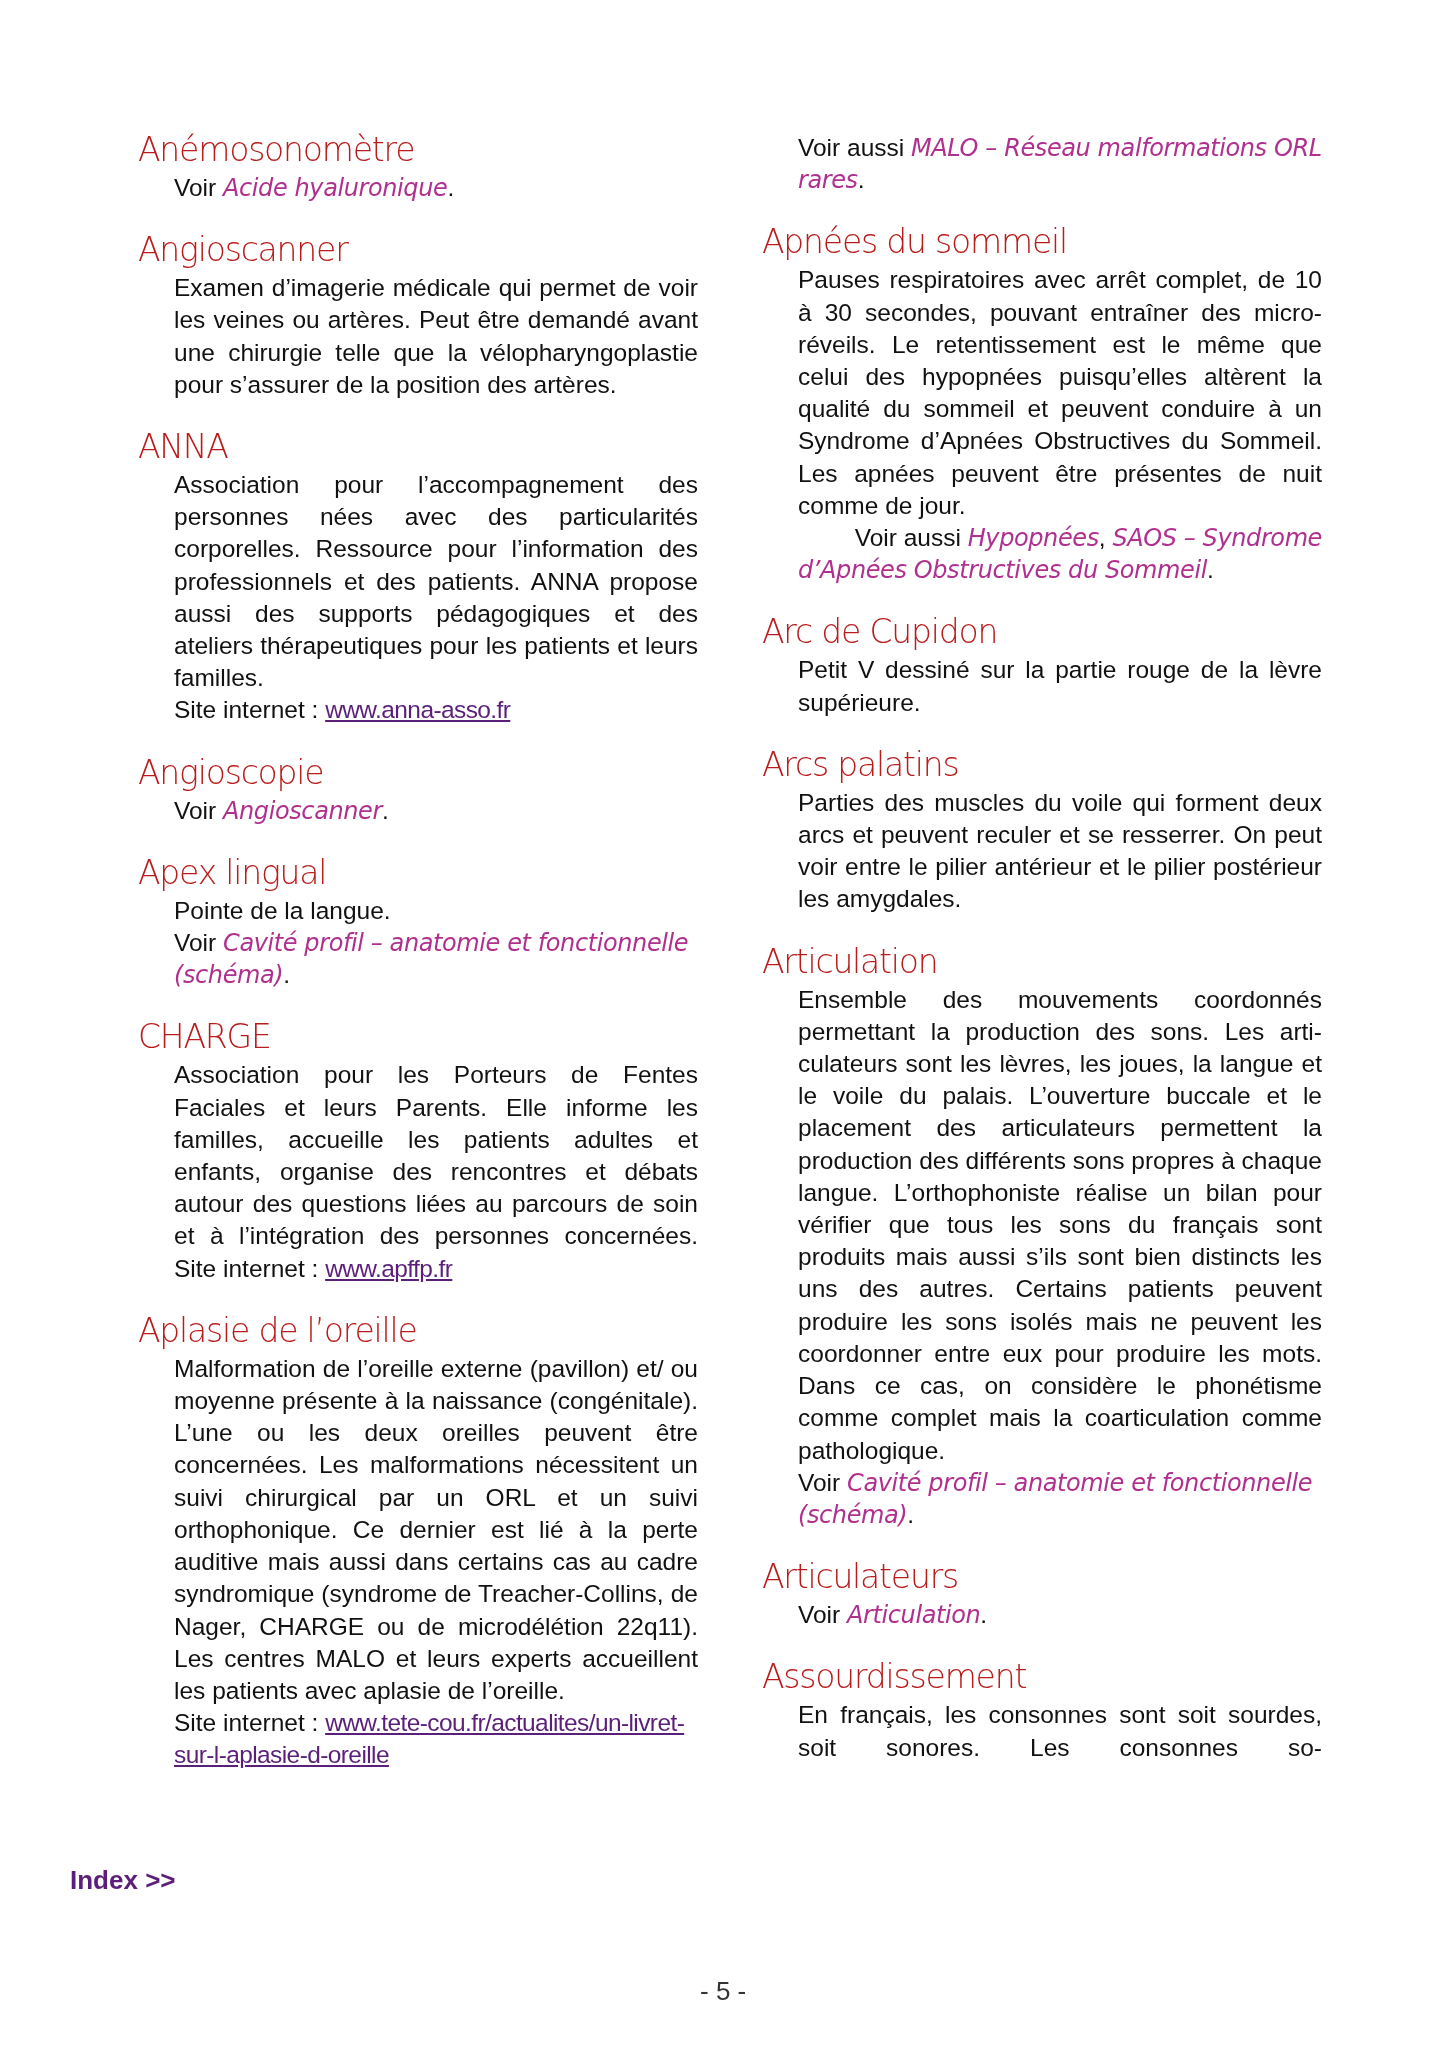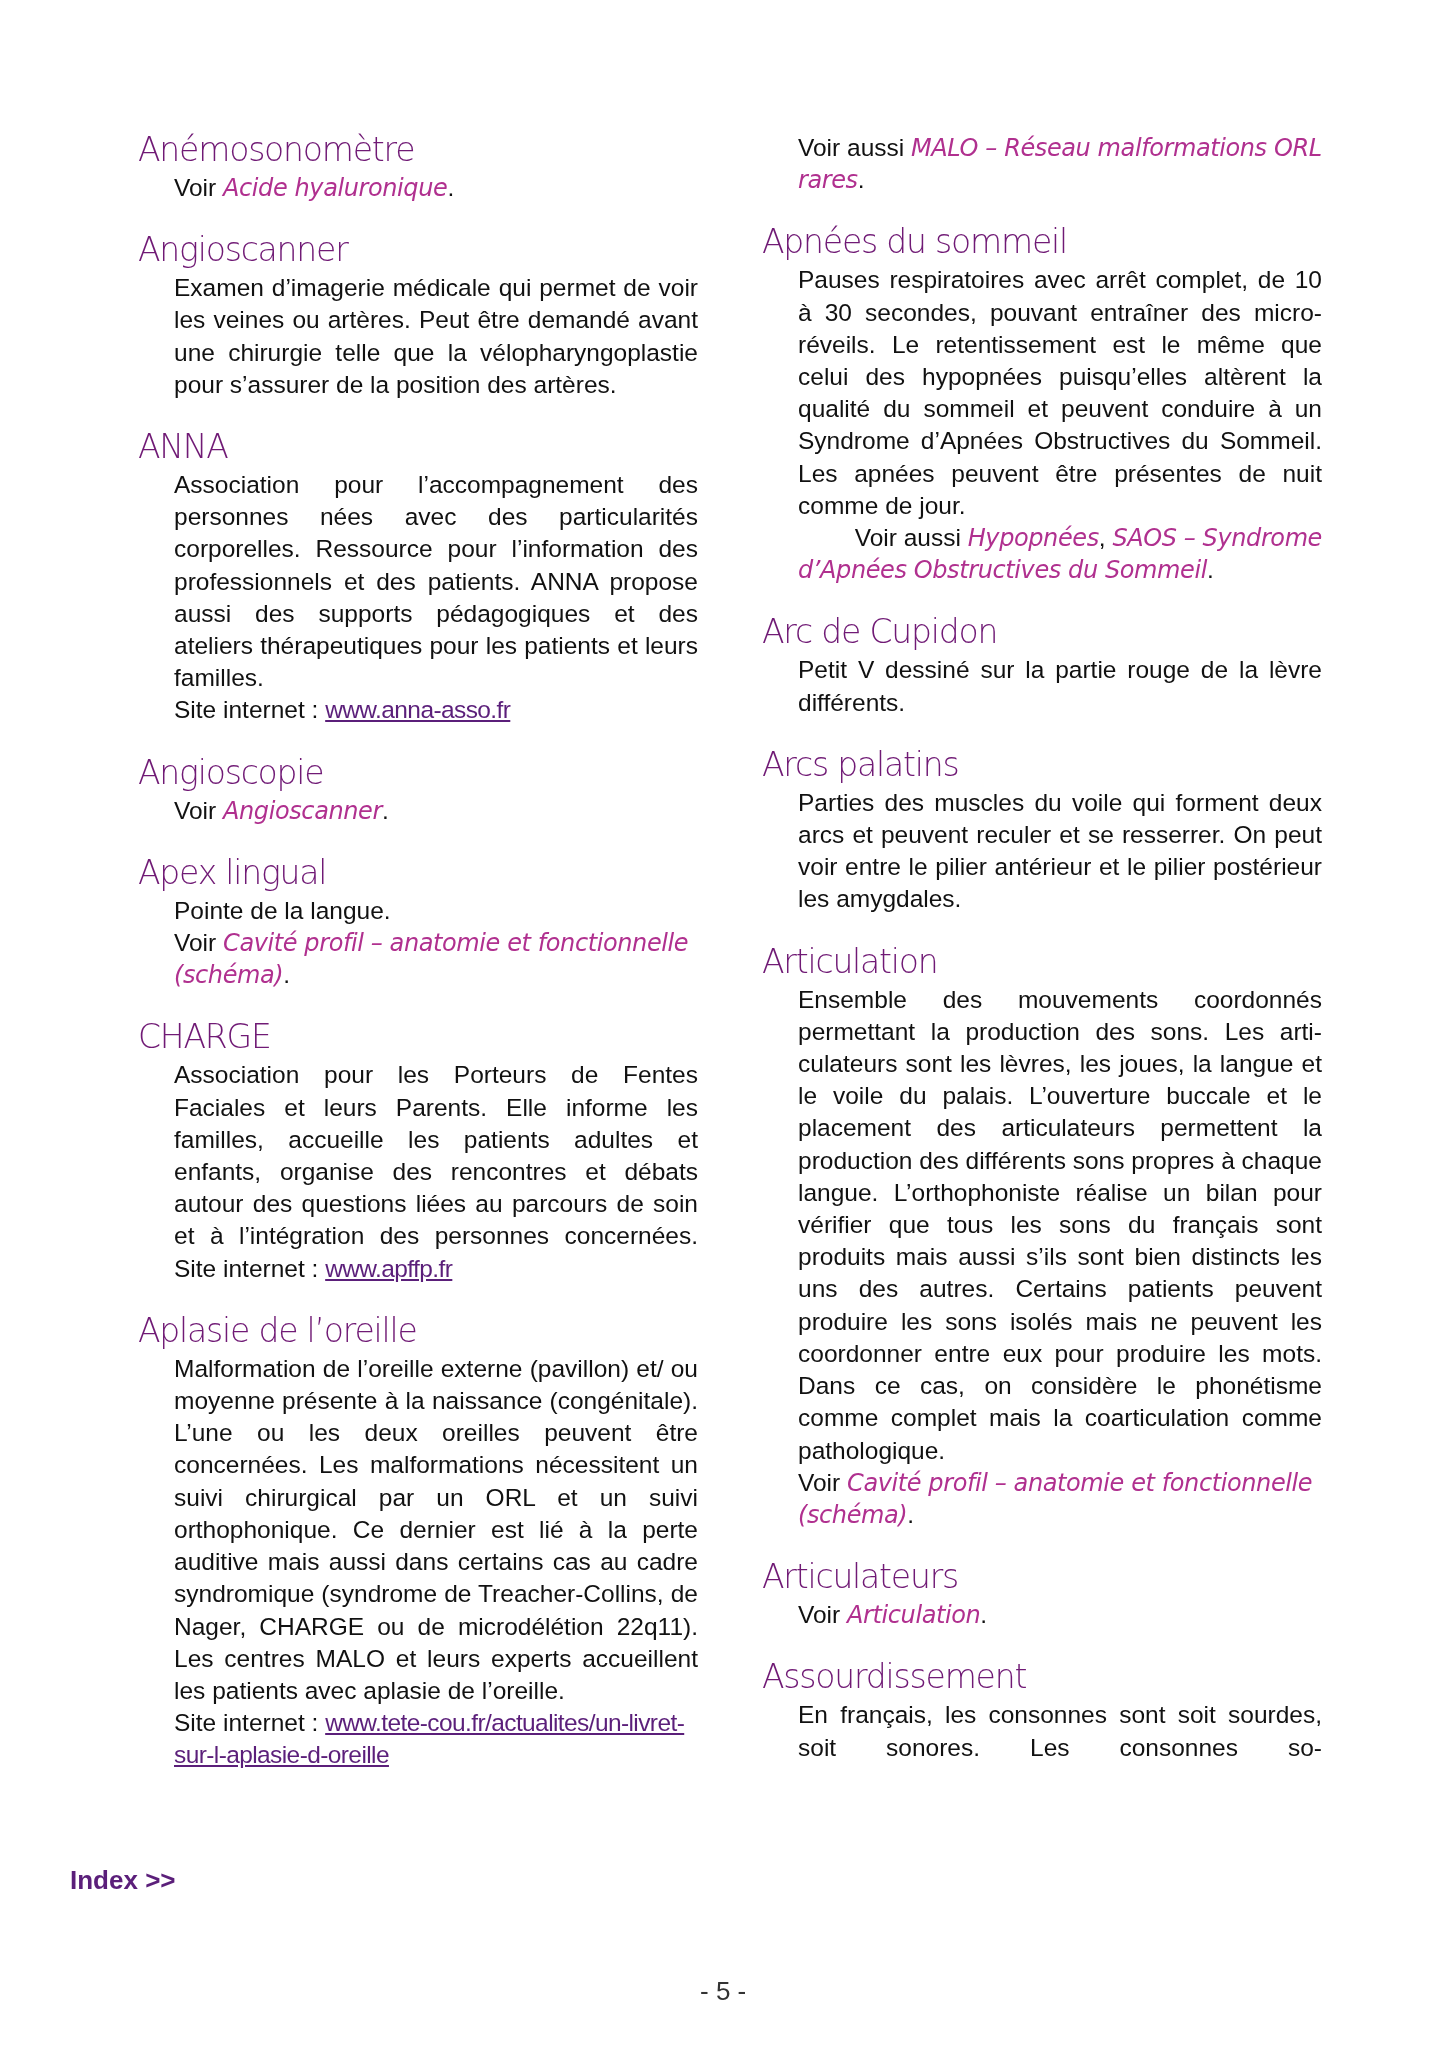--- a/index.html
+++ b/index.html
@@ -3,21 +3,21 @@
 <meta charset="utf-8">
 <style>
   html, body { margin: 0; padding: 0; background: #ffffff; }
   body { width: 1448px; height: 2048px; position: relative; overflow: hidden;
          font-family: "Liberation Sans", sans-serif; color: #111111; }
   .col { position: absolute; top: 128px; width: 560px; }
   .col-left { left: 138px; }
   .col-right { left: 762px; width: 560px; }
   .entry { margin-bottom: 24px; }
   .term { font-family: "DejaVu Sans", sans-serif; font-weight: 200; font-size: 33px;
-          color: #701a75; letter-spacing: -1.2px; line-height: 44px; margin: 0; }
+          color: #b91c1c; letter-spacing: -1.2px; line-height: 44px; margin: 0; }
   .def { margin: 0 0 0 36px; font-size: 24.5px; line-height: 32.2px; text-align: justify;
          text-align-last: left; hyphens: manual; }
   .def p { margin: 0; }
   .xref { color: #b0308f; font-style: italic; font-family: "DejaVu Sans", sans-serif;
           font-weight: 200; font-size: 24px; letter-spacing: -0.4px; }
   .link { color: #5b1f7a; text-decoration: underline; font-family: "Liberation Sans Narrow", "Liberation Sans", sans-serif;
           font-stretch: condensed; letter-spacing: -0.6px; }
   .footer-index { position: absolute; left: 70px; top: 1865px; font-size: 26px; font-weight: bold;
                   color: #5b1f7a; text-decoration: none; }
   .page-num { position: absolute; left: 700px; top: 1976px; font-size: 26px; color: #333; }
@@ -92,21 +92,21 @@
     <h2 class="term">Apnées du sommeil</h2>
     <div class="def">
       <p>Pauses respiratoires avec arrêt complet, de 10 à 30 secondes, pouvant entraîner des micro-réveils. Le retentissement est le même que celui des hypopnées puisqu’elles altèrent la qualité du sommeil et peuvent conduire à un Syndrome d’Apnées Obs­tructives du Sommeil. Les apnées peuvent être présentes de nuit comme de jour.</p>
       <p style="text-align:right"><span>Voir aussi </span><span class="xref">Hypopnées</span><span>, </span><span class="xref">SAOS – Syndrome d’Apnées Obstructives du Sommeil</span><span>.</span></p>
     </div>
   </div>
 
   <div class="entry">
     <h2 class="term">Arc de Cupidon</h2>
     <div class="def">
-      <p>Petit V dessiné sur la partie rouge de la lèvre différents.</p>
+      <p>Petit V dessiné sur la partie rouge de la lèvre supérieure.</p>
     </div>
   </div>
 
   <div class="entry">
     <h2 class="term">Arcs palatins</h2>
     <div class="def">
       <p>Parties des muscles du voile qui forment deux arcs et peuvent reculer et se resser­rer. On peut voir entre le pilier antérieur et le pilier postérieur les amygdales.</p>
     </div>
   </div>
 

